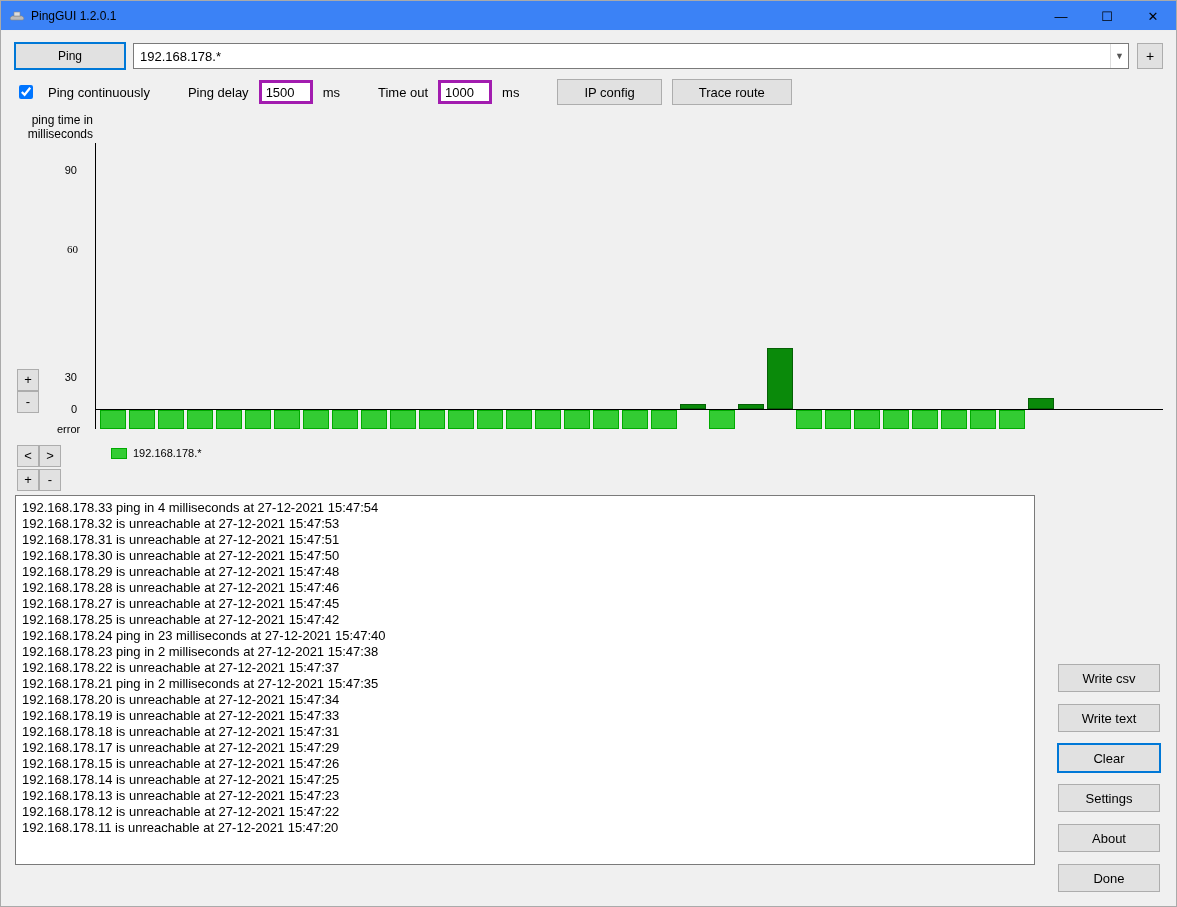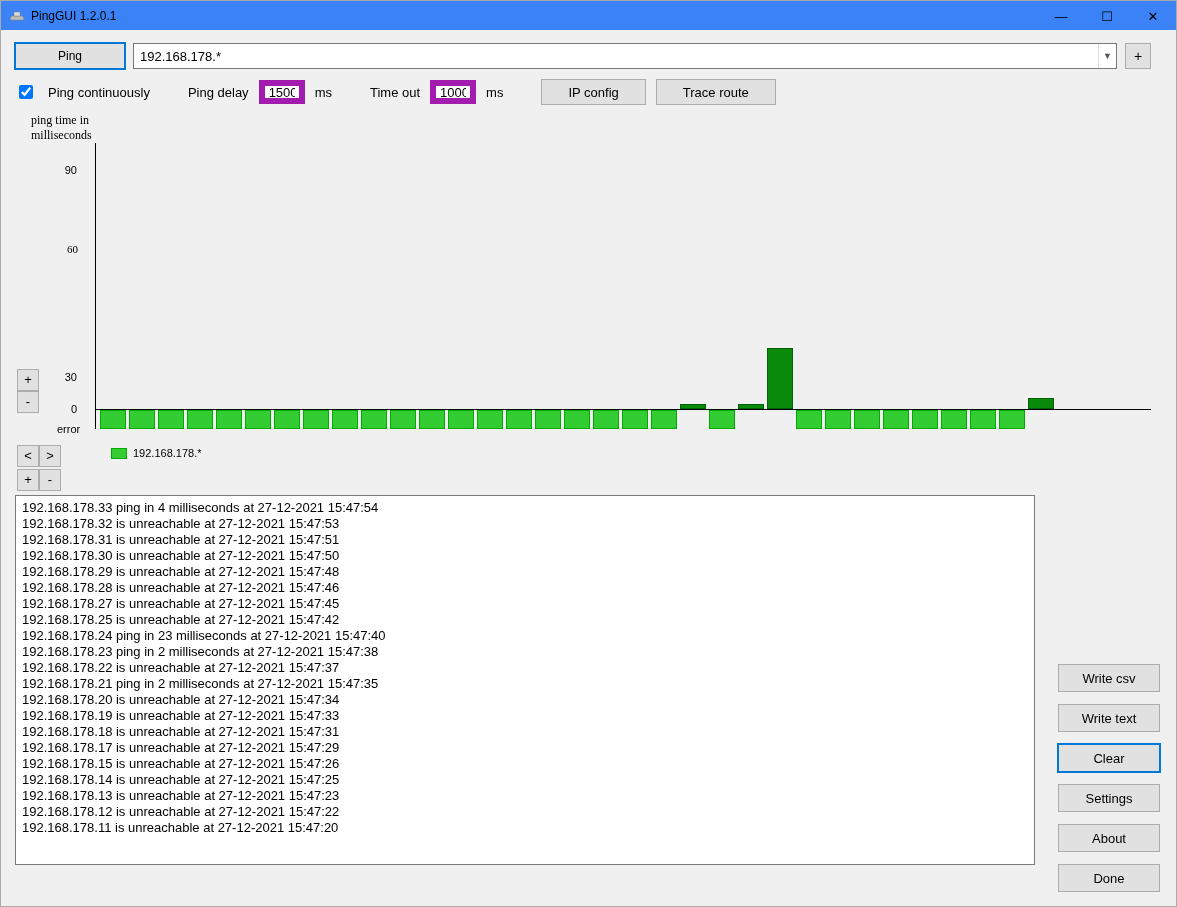--- a/index.html
+++ b/index.html
@@ -36,21 +36,21 @@
     margin-left: auto;
     display: flex;
     height: 100%;
   }
   .win-controls .ctl {
     width: 46px; height: 30px;
     display: flex; align-items: center; justify-content: center;
     font-size: 13px;
   }
   .client {
-    padding: 12px 25px 12px 14px;
+    padding: 12px 13px 12px 14px;
   }
   
   .row1 { display: flex; align-items: center; gap: 8px; margin-bottom: 10px; }
   .ping-btn {
     width: 110px; height: 26px;
     background: #e1e1e1;
     border: 1px solid #7a7a7a;
     outline: 2px solid #0078d7;
     outline-offset: -1px;
     font-size: 12px;
@@ -80,41 +80,41 @@
     border: 1px solid #adadad;
     font-size: 14px;
     line-height: 1;
   }
   
   .row2 { display: flex; align-items: center; gap: 10px; margin-bottom: 8px; }
   .chk { display: flex; align-items: center; gap: 12px; }
   .chk input { width: 14px; height: 14px; }
   .lbl { font-size: 13px; }
   .num-input {
-    width: 46px; height: 24px;
-    border: 6px solid #a21caf; background: #fff;
+    width: 54px; height: 24px;
+    border: 3px solid #a21caf; background: #fff;
     padding: 2px 4px; font-size: 13px;
   }
   .ms { font-size: 13px; }
   .tool-btn {
     height: 26px; padding: 0 26px;
     background: #e1e1e1;
     border: 1px solid #adadad;
     font-size: 13px;
   }
   .spacer-sm { width: 18px; }
   
   .chart-area {
     position: relative;
     height: 378px;
     margin-bottom: 4px;
   }
   .y-axis-title {
-    position: absolute; left: 16px; top: 0;
-    width: 78px;  font-family: Liberation Serif, serif;
+    position: absolute; left: 0; top: 0;
+    width: 78px; text-align: right;
   }
   .y-tick {
     position: absolute; width: 62px; text-align: right;
     font-size: 11px;
   }
   .error-lbl {
     position: absolute; left: 42px; top: 310px;
     font-size: 11px;
   }
   .chart-plot {

